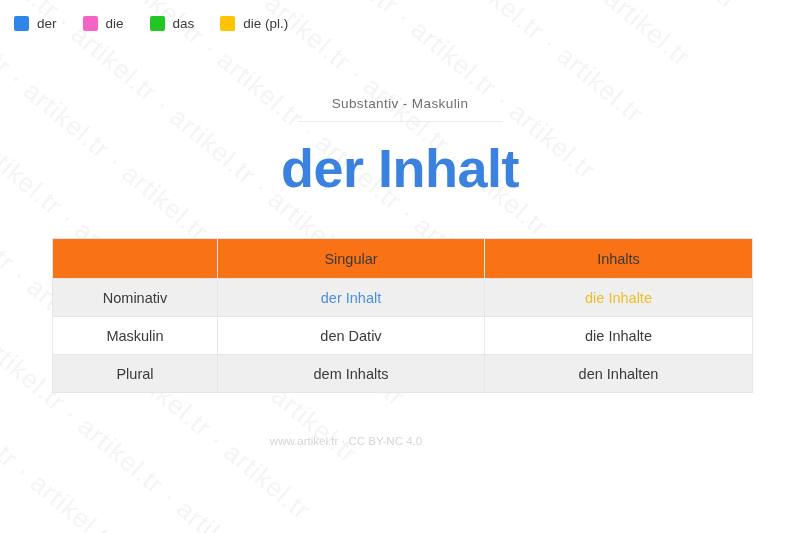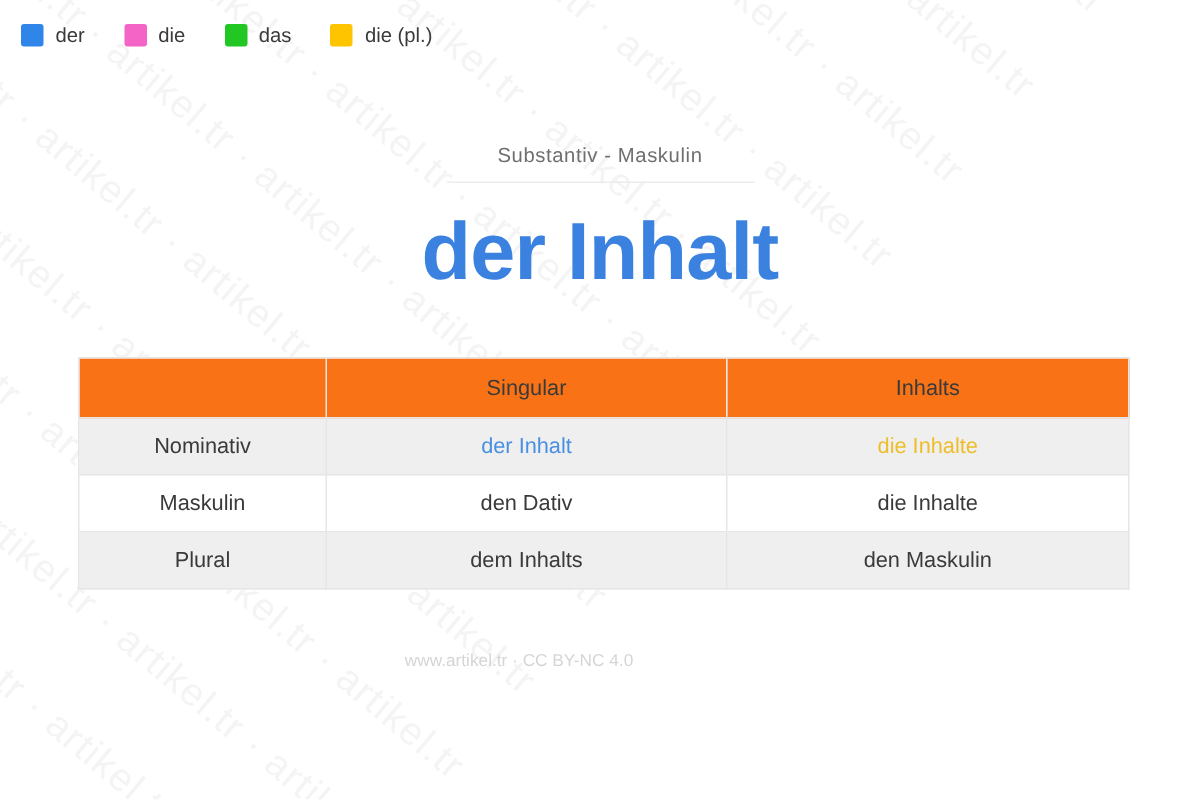--- a/index.html
+++ b/index.html
@@ -218,21 +218,21 @@
             <td style="color: rgb(237, 190, 42);">die Inhalte</td>
           </tr>
           <tr class="even">
             <td>Maskulin</td>
             <td>den Dativ</td>
             <td>die Inhalte</td>
           </tr>
           <tr class="odd">
             <td>Plural</td>
             <td>dem Inhalts</td>
-            <td>den Maskulin</td>
+            <td>den Inhalten</td>
           </tr>
         </tbody>
     </table>
   </div>
 
   <div class="footer">www.artikel.tr · CC BY-NC 4.0</div>
 
 </div>
 
 </body></html>

